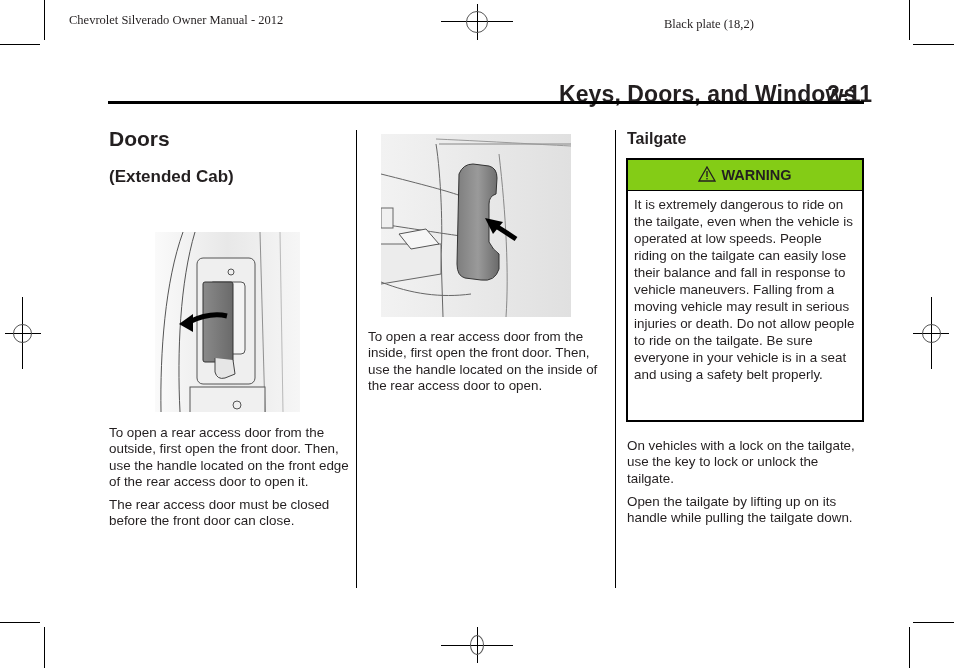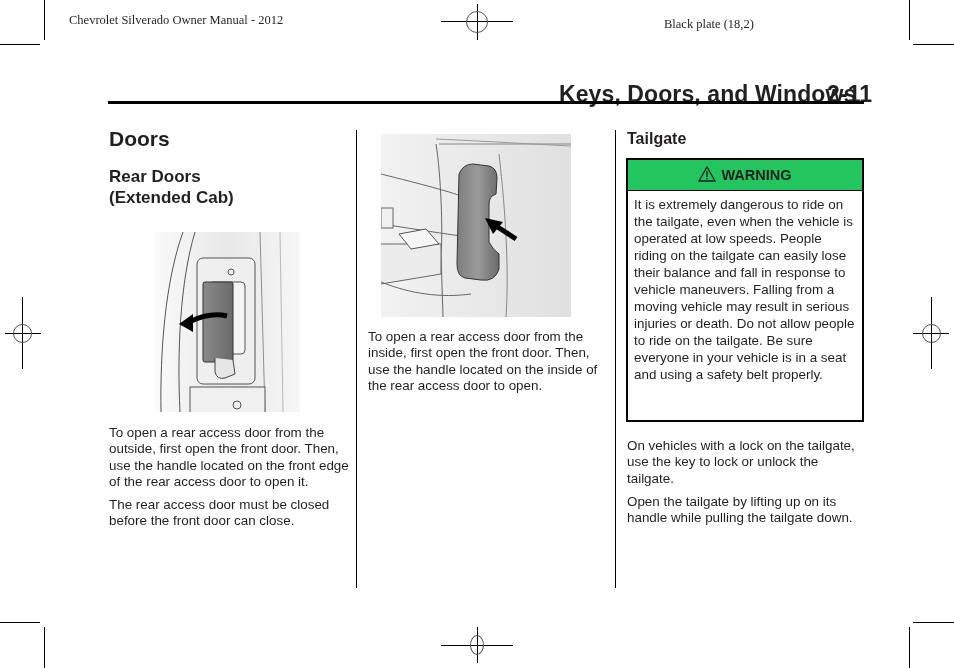--- a/index.html
+++ b/index.html
@@ -8,21 +8,21 @@
   .line { position:absolute; background:#000; }
   .serif { font-family:"Liberation Serif", serif; font-size:12.5px; color:#231f20; }
   .reg { position:absolute; width:22px; height:22px; border:1px solid #555; border-radius:50%; box-sizing:border-box; }
   .hdr-title { font-weight:bold; font-size:23px; letter-spacing:0.1px; }
   .h1 { font-weight:bold; font-size:21px; }
   .h2 { font-weight:bold; font-size:17px; line-height:21px; }
   .body { font-size:13.4px; line-height:16.3px; }
   .body p { margin:0 0 7px 0; }
   .figure { position:absolute; background:#fff; overflow:hidden; }
   .warn-box { position:absolute; border:2px solid #000; box-sizing:border-box; background:#fff; }
-  .warn-head { background:#22c55e; border-bottom:1.5px solid #000; height:30px; display:flex; align-items:center; justify-content:center; font-weight:bold; font-size:14.5px; }
+  .warn-head { background:#84cc16; border-bottom:1.5px solid #000; height:30px; display:flex; align-items:center; justify-content:center; font-weight:bold; font-size:14.5px; }
   .warn-body { padding:5px 6px 0 6px; font-size:13.4px; line-height:17px; }
 </style>
 </head>
 <body>
 
 <div>
   <div class="line" style="left:44px;top:0;width:1px;height:40px;"></div>
   <div class="line" style="left:0;top:44px;width:40px;height:1px;"></div>
 </div>
 <div>
@@ -65,21 +65,20 @@
 <div class="abs hdr-title" style="left:559px;top:81px;">Keys, Doors, and Windows</div>
 <div class="abs hdr-title" style="left:827px;top:81px;">2-11</div>
 <div class="line" style="left:108px;top:101px;width:756px;height:3px;"></div>
 
 <div class="line" style="left:356px;top:130px;width:1px;height:458px;"></div>
 <div class="line" style="left:615px;top:130px;width:1px;height:458px;"></div>
 
 <div>
   <div class="abs h1" style="left:109px;top:127px;">Doors</div>
   <div class="abs h2" style="left:109px;top:166px;">
-    <div>Rear Doors</div>
     <div>(Extended Cab)</div>
   </div>
 
   <div class="figure" style="left:155px;top:232px;width:145px;height:180px;">
     <svg width="145" height="180" viewBox="0 0 145 180">
       <defs>
         <linearGradient id="g1" x1="0" x2="1">
             <stop offset="0" stop-color="#fafafa"></stop>
             <stop offset="0.5" stop-color="#e8e8e8"></stop>
             <stop offset="1" stop-color="#f6f6f6"></stop>

